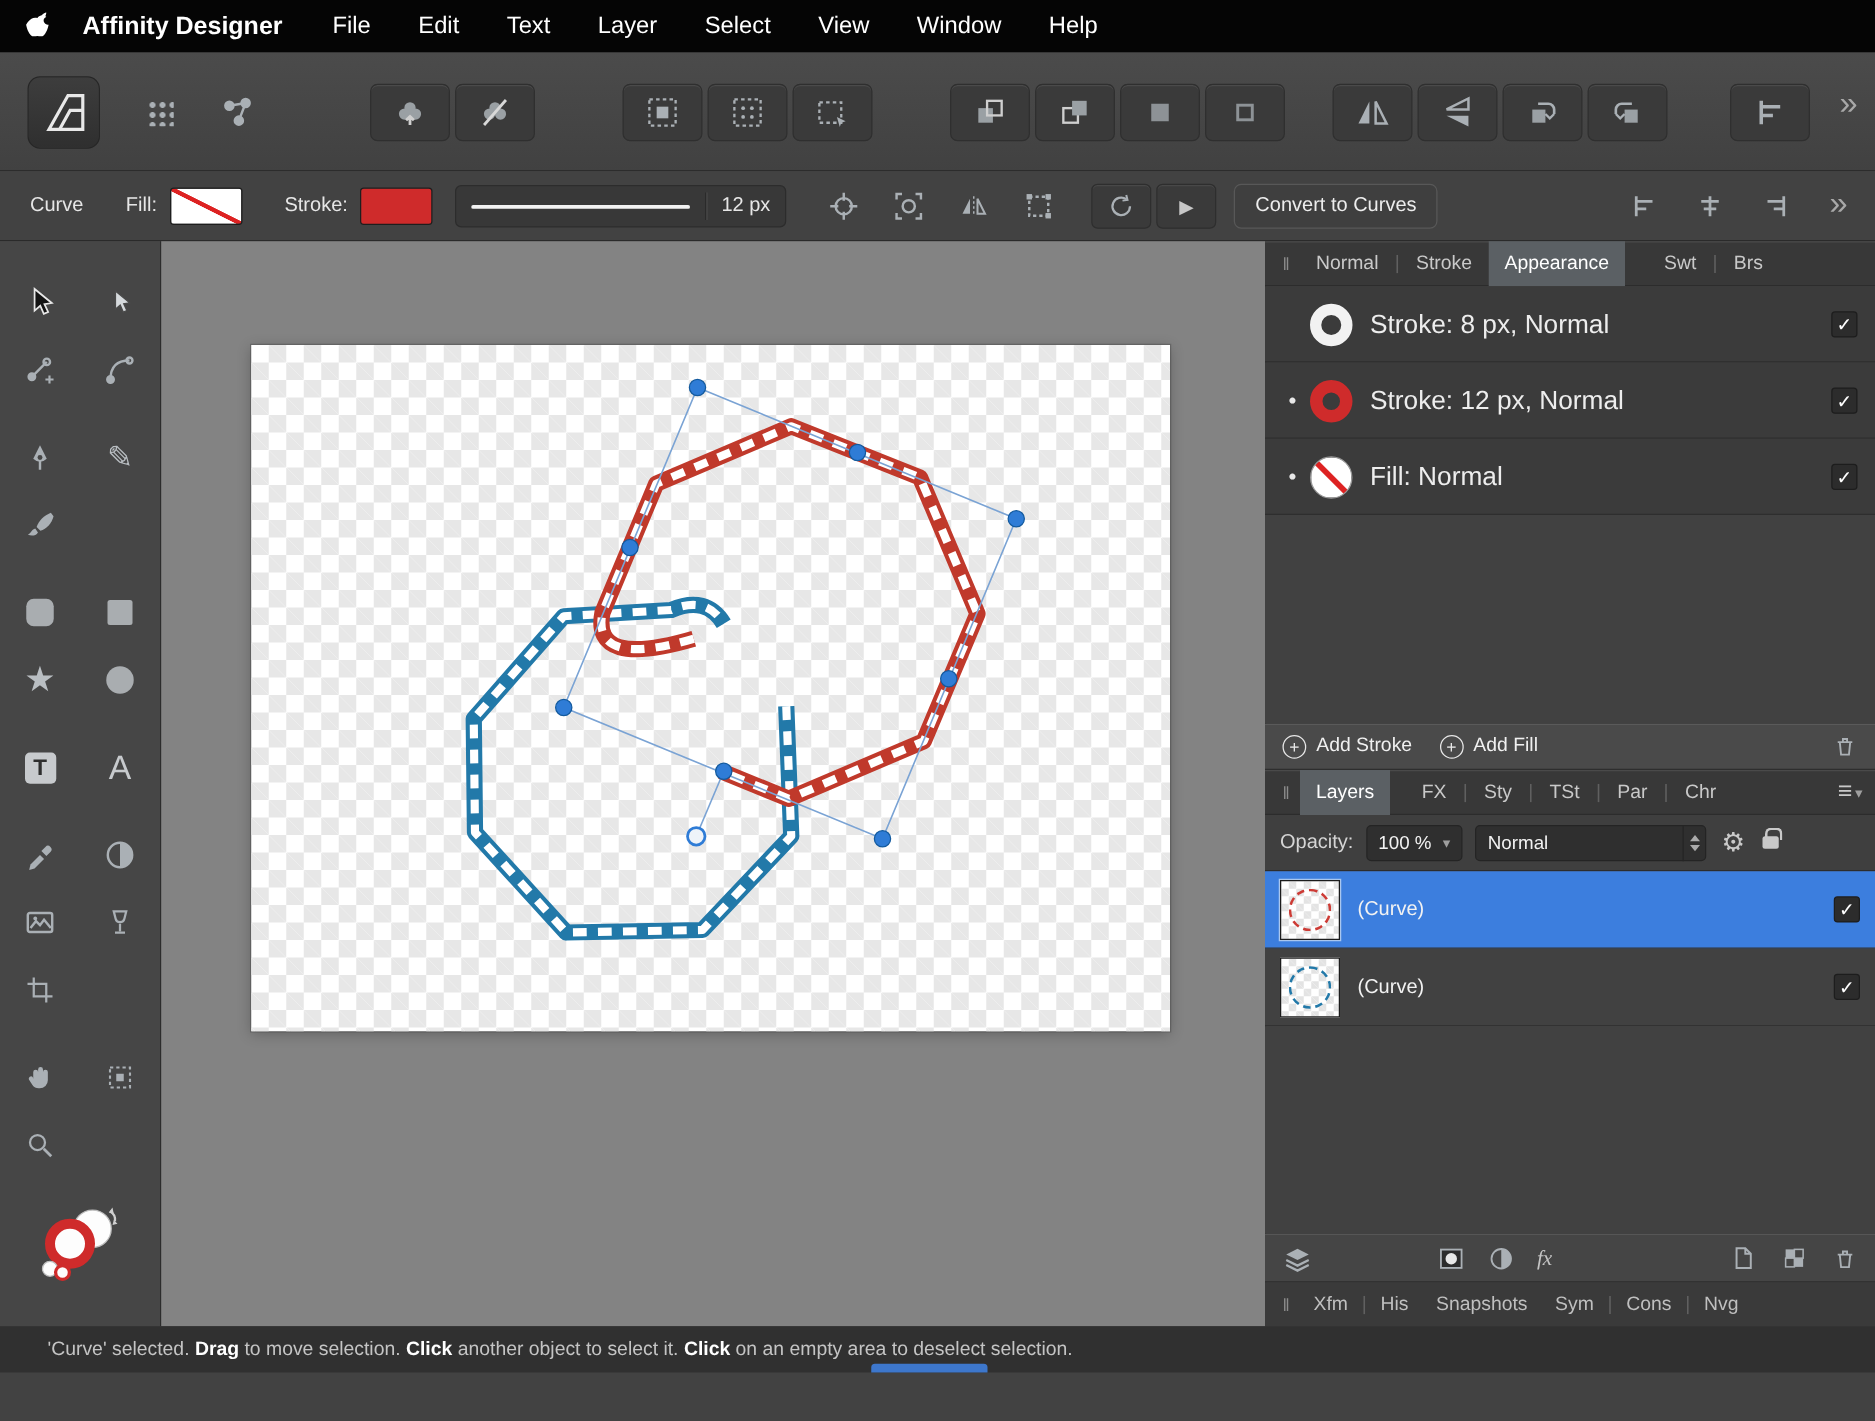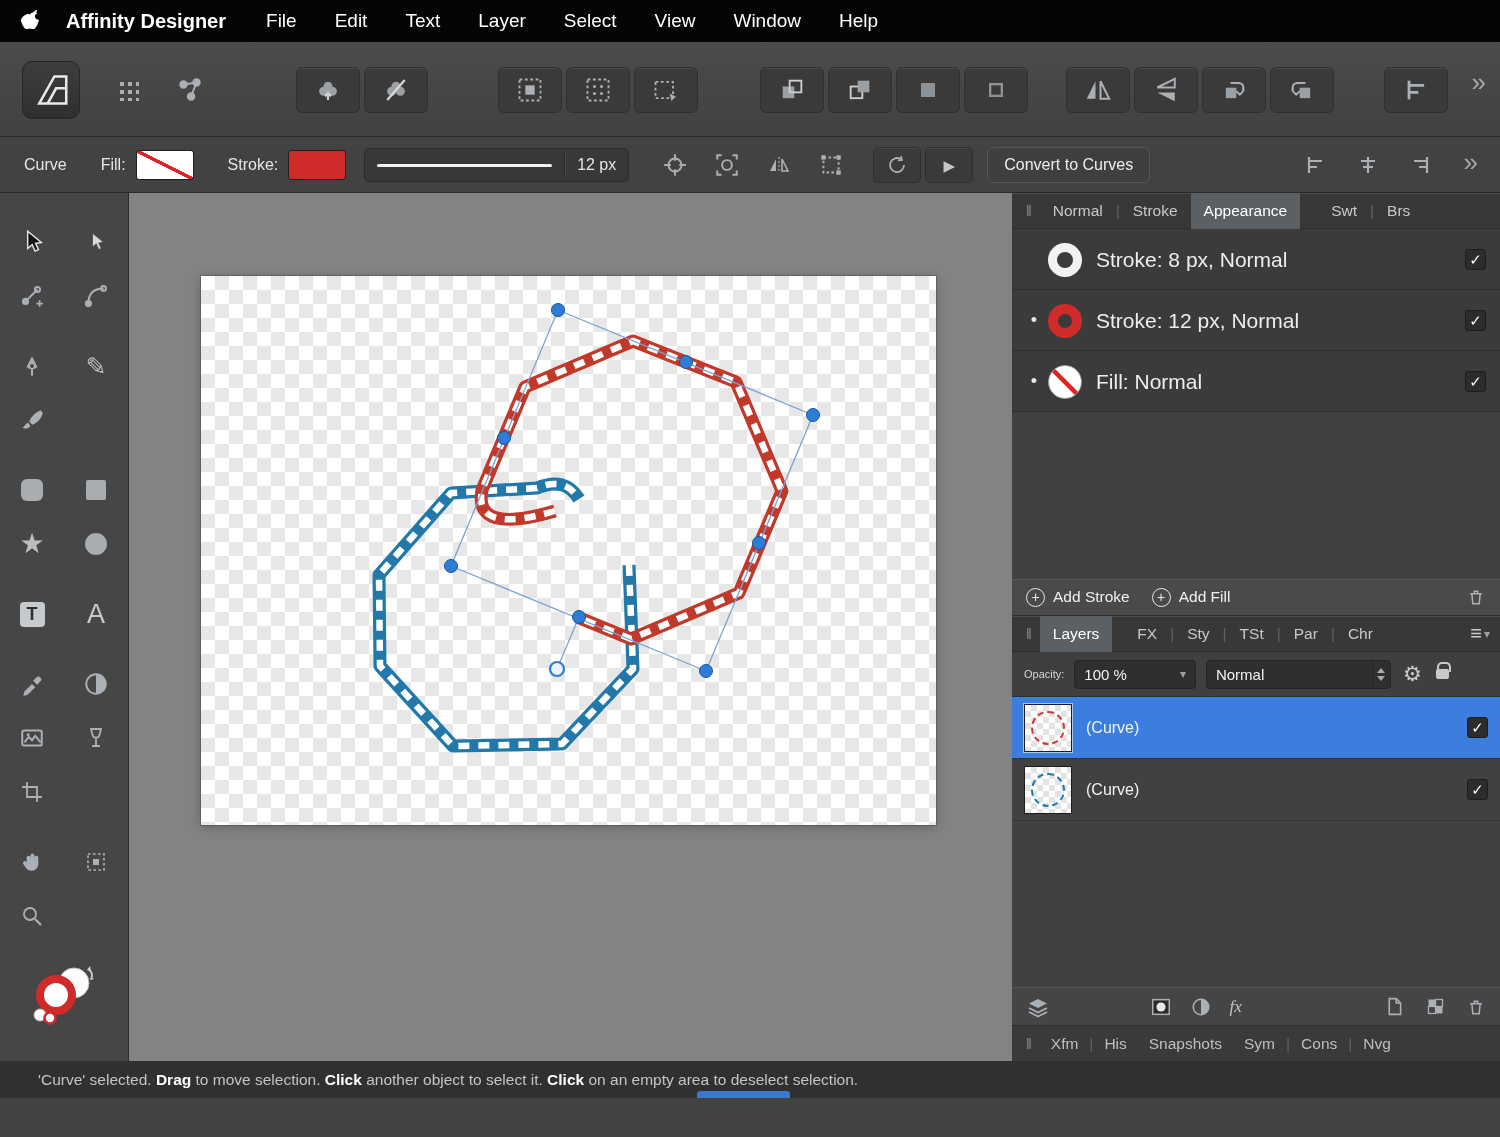--- a/index.html
+++ b/index.html
@@ -72,22 +72,22 @@
   .ringicon { width:34px; height:34px; border-radius:50%; margin:0 14px 0 6px; }
   .ring-white { border:9px solid #f2f2f2; background:transparent; }
   .ring-red { border:10px solid #cf2b2b; background:transparent; }
   .fillnone-cir { background:linear-gradient(to top right, #fff 44%, #d22 46%, #d22 54%, #fff 56%); border:1px solid #999; }
   .alabel { flex:1; color:#ededed; font-size:21px; }
   .cbox { width:21px; height:21px; background:#2c2c2c; border:1px solid #1d1d1d; border-radius:3px; color:#fff; font-size:15px; display:flex; align-items:center; justify-content:center; }
   .fill1 { flex:1; background:#414141; }
   .addbar { height:37px; background:#4a4a4a; box-shadow:inset 0 1px 0 #5a5a5a, inset 0 -1px 0 #2e2e2e; display:flex; align-items:center; padding:0 14px; color:#f0f0f0; font-size:15.5px; }
   .pluscir { width:19px; height:19px; border:1.6px solid #e8e8e8; border-radius:50%; display:flex; align-items:center; justify-content:center; font-size:14px; margin-right:8px; color:#e8e8e8; }
   .opacityrow { height:45px; background:#3f3f3f; box-shadow:inset 0 -1px 0 #2d2d2d; display:flex; align-items:center; padding:0 12px; }
-  .oplabel { color:#d5d5d5; font-size:11px; margin-right:10px; }
-  .dd { background:#2f2f2f; border:1px solid #242424; border-radius:4px; height:29px; display:flex; align-items:center; padding:0 9px; color:#f2f2f2; font-size:15px;gap:44px; }
+  .oplabel { color:#d5d5d5; font-size:16px; margin-right:10px; }
+  .dd { background:#2f2f2f; border:1px solid #242424; border-radius:4px; height:29px; display:flex; align-items:center; padding:0 9px; color:#f2f2f2; font-size:15px; }
   .ddarrow { color:#9f9f9f; font-size:12px; margin-left:9px; }
   .stepper { width:18px; height:29px; border-left:1px solid #242424; margin-left:8px; margin-right:-9px; display:flex; flex-direction:column; align-items:center; justify-content:center; gap:3px; }
   .tri-up { width:0; height:0; border-left:4px solid transparent; border-right:4px solid transparent; border-bottom:5px solid #aaa; }
   .tri-dn { width:0; height:0; border-left:4px solid transparent; border-right:4px solid transparent; border-top:5px solid #aaa; }
   .gear { color:#c9c9c9; font-size:21px; margin:0 10px 0 12px; }
   .lock { width:13px; height:10px; background:#c9c9c9; border-radius:2px; position:relative; margin-left:4px; }
   .lock:before { content:''; position:absolute; top:-7px; left:1.5px; width:10px; height:8px; border:2px solid #c9c9c9; border-bottom:none; border-radius:5px 5px 0 0; }
   .layerrow { height:62px; display:flex; align-items:center; padding:6px 12px; box-shadow:inset 0 -1px 0 #323232; background:#414141; }
   .layerrow.selected { background:#3c7ede; }
   .thumb { width:48px; height:48px; border:1px solid #1c1c1c; margin-right:14px; position:relative; background-color:#fff; background-image:linear-gradient(45deg,#e3e3e3 25%,transparent 25%,transparent 75%,#e3e3e3 75%),linear-gradient(45deg,#e3e3e3 25%,transparent 25%,transparent 75%,#e3e3e3 75%); background-size:12px 12px; background-position:0 0,6px 6px; }

